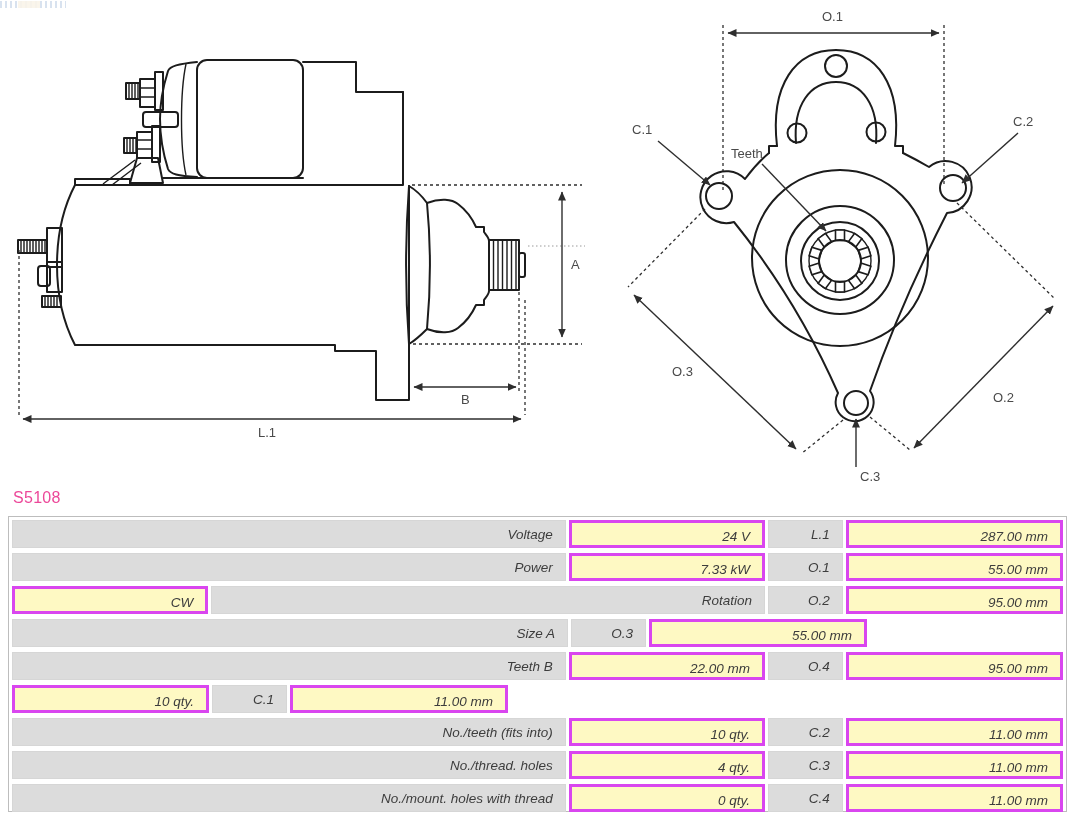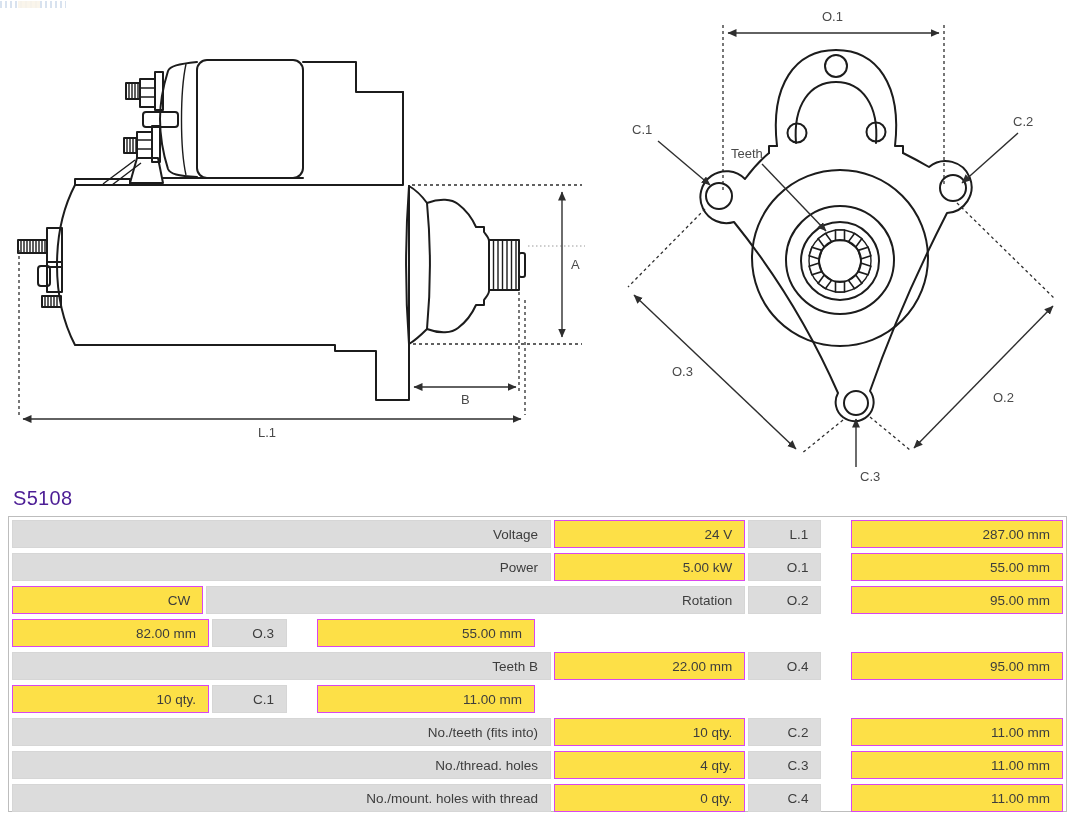--- a/index.html
+++ b/index.html
@@ -5,36 +5,36 @@
   html,body{margin:0;padding:0;background:#ffffff;}
   body{width:1080px;height:819px;position:relative;overflow:hidden;
        font-family:"Liberation Sans","DejaVu Sans",sans-serif;}
   
   .artifact{position:absolute;left:0;top:1px;width:66px;height:7px;opacity:.55;
     background:repeating-linear-gradient(90deg,#b9cbe2 0 2px,transparent 2px 5px);}
   .artifact .cream{position:absolute;left:18px;top:0;width:22px;height:7px;background:#f6ecd8;opacity:.9;}
 
   .drawing{position:absolute;left:0;top:0;width:1080px;height:510px;}
 
-  .part-number{position:absolute;left:13px;top:488px;font-size:20px;line-height:20px;
-    color:#4c1d95;letter-spacing:.3px;}
+  .part-number{position:absolute;left:13px;top:488px;font-size:16px;line-height:20px;
+    color:#ec4899;letter-spacing:.3px;}
 
   
   .spec-table{position:absolute;left:8px;top:516px;width:1059px;height:296px;
     border:1px solid #bdbdbd;background:#ffffff;box-sizing:border-box;padding:3px;}
-  .spec-row{display:flex;height:28px;margin-bottom:5px;}
+  .spec-row{display:flex;height:28px;margin-bottom:5px;font-style:italic;}
   .spec-row:last-child{margin-bottom:0;}
   .cell{box-sizing:border-box;height:28px;line-height:27px;font-size:13.5px;color:#3d3d3d;
     text-align:right;padding-right:12px;overflow:hidden;white-space:nowrap;}
   .cell.lab{background:#dcdcdc;border:1px solid #d6d6d6;}
-  .cell.val{background:#fde047;border:1px solid #d946ef;}
+  .cell.val{background:#fef9c3;border:3px solid #d946ef;}
   .c1{width:556px;margin-right:3px;}
   .c2{width:197px;margin-right:3px;}
   .c3{width:75px;margin-right:3px;}
-  .c4{width:218px;margin-left:27px;}
+  .c4{width:218px;}
 
   svg text{font-family:"Liberation Sans","DejaVu Sans",sans-serif;font-size:13px;fill:#4a4a4a;}
   .outline{fill:none;stroke:#1c1c1c;stroke-width:2;stroke-linejoin:round;stroke-linecap:round;}
   .thin{fill:none;stroke:#1c1c1c;stroke-width:1.4;}
   .dim{fill:none;stroke:#2e2e2e;stroke-width:1.4;}
   .dash{fill:none;stroke:#2e2e2e;stroke-width:1.3;stroke-dasharray:3 3;}
   .faint{fill:none;stroke:#9a9a9a;stroke-width:1;stroke-dasharray:1.5 2.5;}
   .whitefill{fill:#ffffff;stroke:#1c1c1c;stroke-width:2;stroke-linejoin:round;}
 </style>
 </head>
@@ -177,32 +177,32 @@
 
 <div class="spec-table">
   <div class="spec-row">
     <div class="cell lab c1">Voltage</div>
     <div class="cell val c2">24 V</div>
     <div class="cell lab c3">L.1</div>
     <div class="cell val c4">287.00 mm</div>
   </div>
   <div class="spec-row">
     <div class="cell lab c1">Power</div>
-    <div class="cell val c2">5.00 kW</div>
+    <div class="cell val c2">7.33 kW</div>
     <div class="cell lab c3">O.1</div>
     <div class="cell val c4">55.00 mm</div>
   </div>
   <div class="spec-row">
     <div class="cell val c2">CW</div>
     <div class="cell lab c1">Rotation</div>
     <div class="cell lab c3">O.2</div>
     <div class="cell val c4">95.00 mm</div>
   </div>
   <div class="spec-row">
-    <div class="cell val c2">82.00 mm</div>
+    <div class="cell lab c1">Size A</div>
     <div class="cell lab c3">O.3</div>
     <div class="cell val c4">55.00 mm</div>
   </div>
   <div class="spec-row">
     <div class="cell lab c1">Teeth B</div>
     <div class="cell val c2">22.00 mm</div>
     <div class="cell lab c3">O.4</div>
     <div class="cell val c4">95.00 mm</div>
   </div>
   <div class="spec-row">

